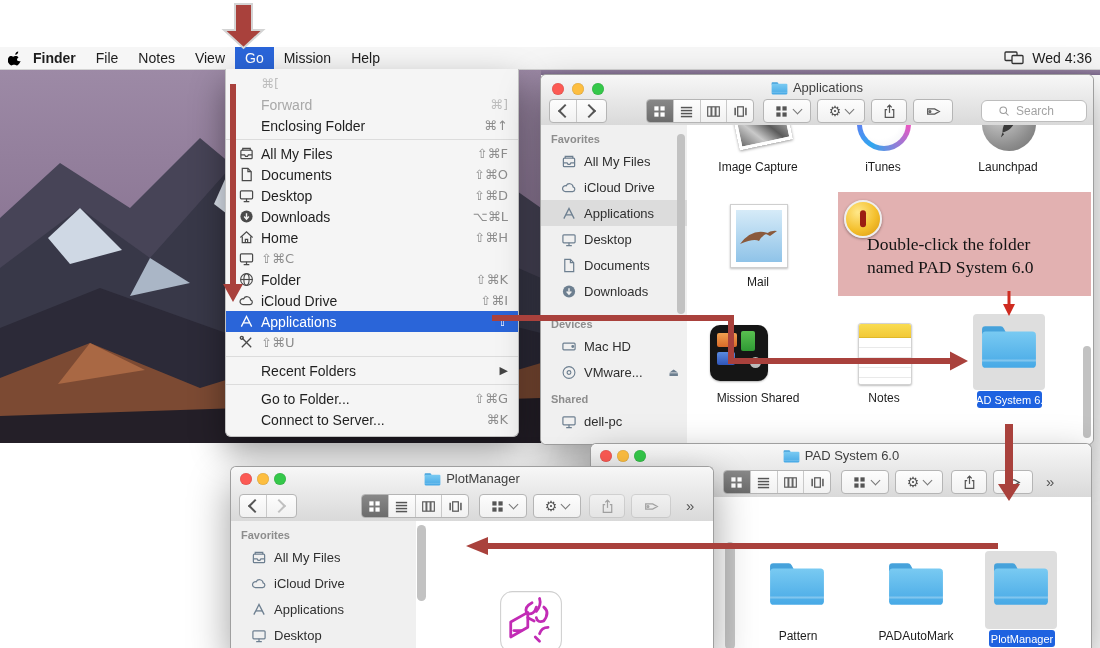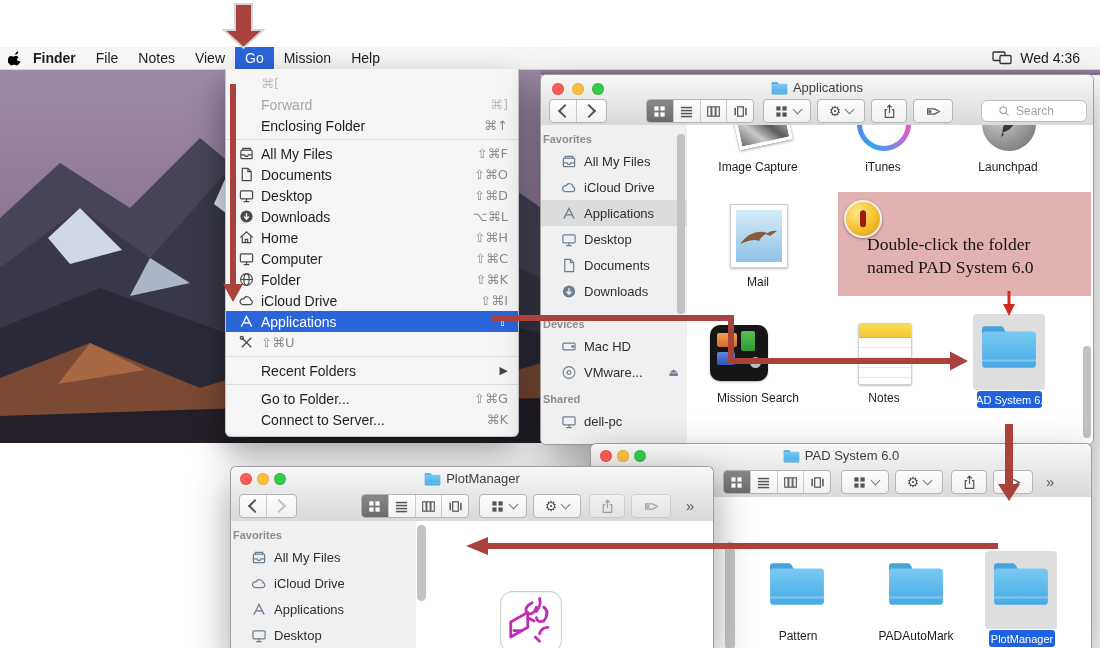--- a/index.html
+++ b/index.html
@@ -7,21 +7,21 @@
          font-family:"Liberation Sans",sans-serif;-webkit-font-smoothing:antialiased;}
   .abs{position:absolute;}
   .sym{font-family:"DejaVu Sans",sans-serif;}
 
   
   .menubar{left:0;top:47px;width:1100px;height:22px;background:#f6f6f6;
            border-bottom:1px solid #d4d4d4;display:flex;align-items:center;font-size:14px;color:#1d1d1d;z-index:5;}
   .mb-item{padding:0 10px;height:22px;display:flex;align-items:center;}
   .mb-bold{font-weight:bold;}
   .mb-active{background:#2a65d9;color:#fff;}
-  .mb-right{margin-left:auto;display:flex;align-items:center;gap:8px;padding-right:20px;}
+  .mb-right{margin-left:auto;display:flex;align-items:center;gap:8px;padding-right:8px;}
   .apple-ic{width:15px;height:16px;color:#000;margin-left:8px;}
 
   
   .gomenu{left:225px;top:69px;width:292px;background:#f5f5f5;border:1px solid #c3c3c3;border-top:none;
           border-radius:0 0 6px 6px;box-shadow:0 14px 34px rgba(0,0,0,.4);z-index:6;padding:4px 0 6px 0;}
   .mrow{height:21px;display:flex;align-items:center;padding:0 10px 0 12px;font-size:14px;color:#1f1f1f;}
   .mrow .mico{width:17px;height:15px;margin-right:6px;color:#4a4a4a;flex:0 0 auto;}
   .mrow .sp{width:23px;flex:0 0 auto;}
   .mlbl{flex:1;white-space:nowrap;}
   .mshort{color:#8d8d8d;font-size:13px;}
@@ -57,21 +57,21 @@
   .arr-l{width:8px;height:8px;border-left:2px solid #555;border-bottom:2px solid #555;transform:rotate(45deg);margin-left:3px;}
   .arr-r{width:8px;height:8px;border-right:2px solid #555;border-top:2px solid #555;transform:rotate(45deg);margin-right:3px;}
   .more{font-size:15px;color:#555;letter-spacing:-2px;}
   .sfield{position:absolute;display:flex;align-items:center;justify-content:center;gap:4px;height:20px;
           border:1px solid #bdbdbd;border-radius:6px;background:#fff;color:#9b9b9b;}
   .sfield input{border:none;outline:none;width:52px;font-size:12px;color:#444;background:transparent;
                 font-family:"Liberation Sans",sans-serif;}
   .sfield input::placeholder{color:#a3a3a3;}
 
   .sidebar{position:absolute;background:#f0f0f0;border-right:1px solid #dadada;overflow:hidden;}
-  .sb-h{font-size:11px;font-weight:bold;color:#8d8d8d;padding:8px 0 3px 2px;}
+  .sb-h{font-size:11px;font-weight:bold;color:#8d8d8d;padding:8px 0 3px 10px;}
   .sb-row{height:26px;display:flex;align-items:center;padding-left:20px;font-size:13px;color:#2f2f2f;gap:7px;}
   .sb-row .i{width:16px;height:15px;color:#6d7f90;flex:0 0 auto;}
   .sb-sel{background:#dcdcdc;}
   .thumb{position:absolute;background:#c2c2c2;border-radius:5px;}
 
   .content{position:absolute;background:#fff;overflow:hidden;}
   .glabel{position:absolute;font-size:12px;color:#1c1c1c;text-align:center;white-space:nowrap;}
   .fold{display:block;}
   .selbox{position:absolute;background:#dedede;border-radius:4px;}
   .pill{position:absolute;background:#1e62e0;border-radius:3px;color:#fff;font-size:11px;
@@ -363,21 +363,20 @@
       <svg class="mico">
           <use href="#sym-house"></use>
         </svg>
       <span class="mlbl">Home</span>
       <span class="mshort sym">⇧⌘H</span>
       </div>
     <div class="mrow">
       <svg class="mico">
           <use href="#sym-monitor"></use>
         </svg>
-      <span class="mlbl">Computer</span>
       <span class="mshort sym">⇧⌘C</span>
       </div>
     <div class="mrow">
       <svg class="mico">
           <use href="#sym-globe"></use>
         </svg>
       <span class="mlbl">Folder</span>
       <span class="mshort sym">⇧⌘K</span>
       </div>
     <div class="mrow">
@@ -580,21 +579,21 @@
           <div>named PAD System 6.0</div>
         </div>
       </div>
 
       <div class="mc" style="left:23px;top:200px;width:58px;height:56px">
         <div style="left:7px;top:8px;width:20px;height:14px;background:linear-gradient(#f0a050,#d86a28)"></div>
         <div style="left:31px;top:6px;width:14px;height:20px;background:linear-gradient(#59c050,#2f9a34)"></div>
         <div style="left:7px;top:27px;width:18px;height:13px;background:linear-gradient(#5a8ae0,#2f55b8)"></div>
         <div style="left:40px;top:32px;width:11px;height:11px;background:#bcbcbc;border-radius:50%"></div>
       </div>
-      <div class="glabel" style="left:11px;top:266px;width:120px">Mission Search</div>
+      <div class="glabel" style="left:11px;top:266px;width:120px">Mission Shared</div>
 
       <div class="notes-ic" style="left:171px;top:198px;width:52px;height:60px">
         <div class="yt"></div>
           <div class="ln"></div>
       </div>
       <div class="glabel" style="left:147px;top:266px;width:100px">Notes</div>
 
       <div class="selbox" style="left:286px;top:189px;width:72px;height:76px"></div>
       <svg class="fold abs" style="left:293px;top:197px;width:58px;height:48px">
           <use href="#sym-folder"></use>

